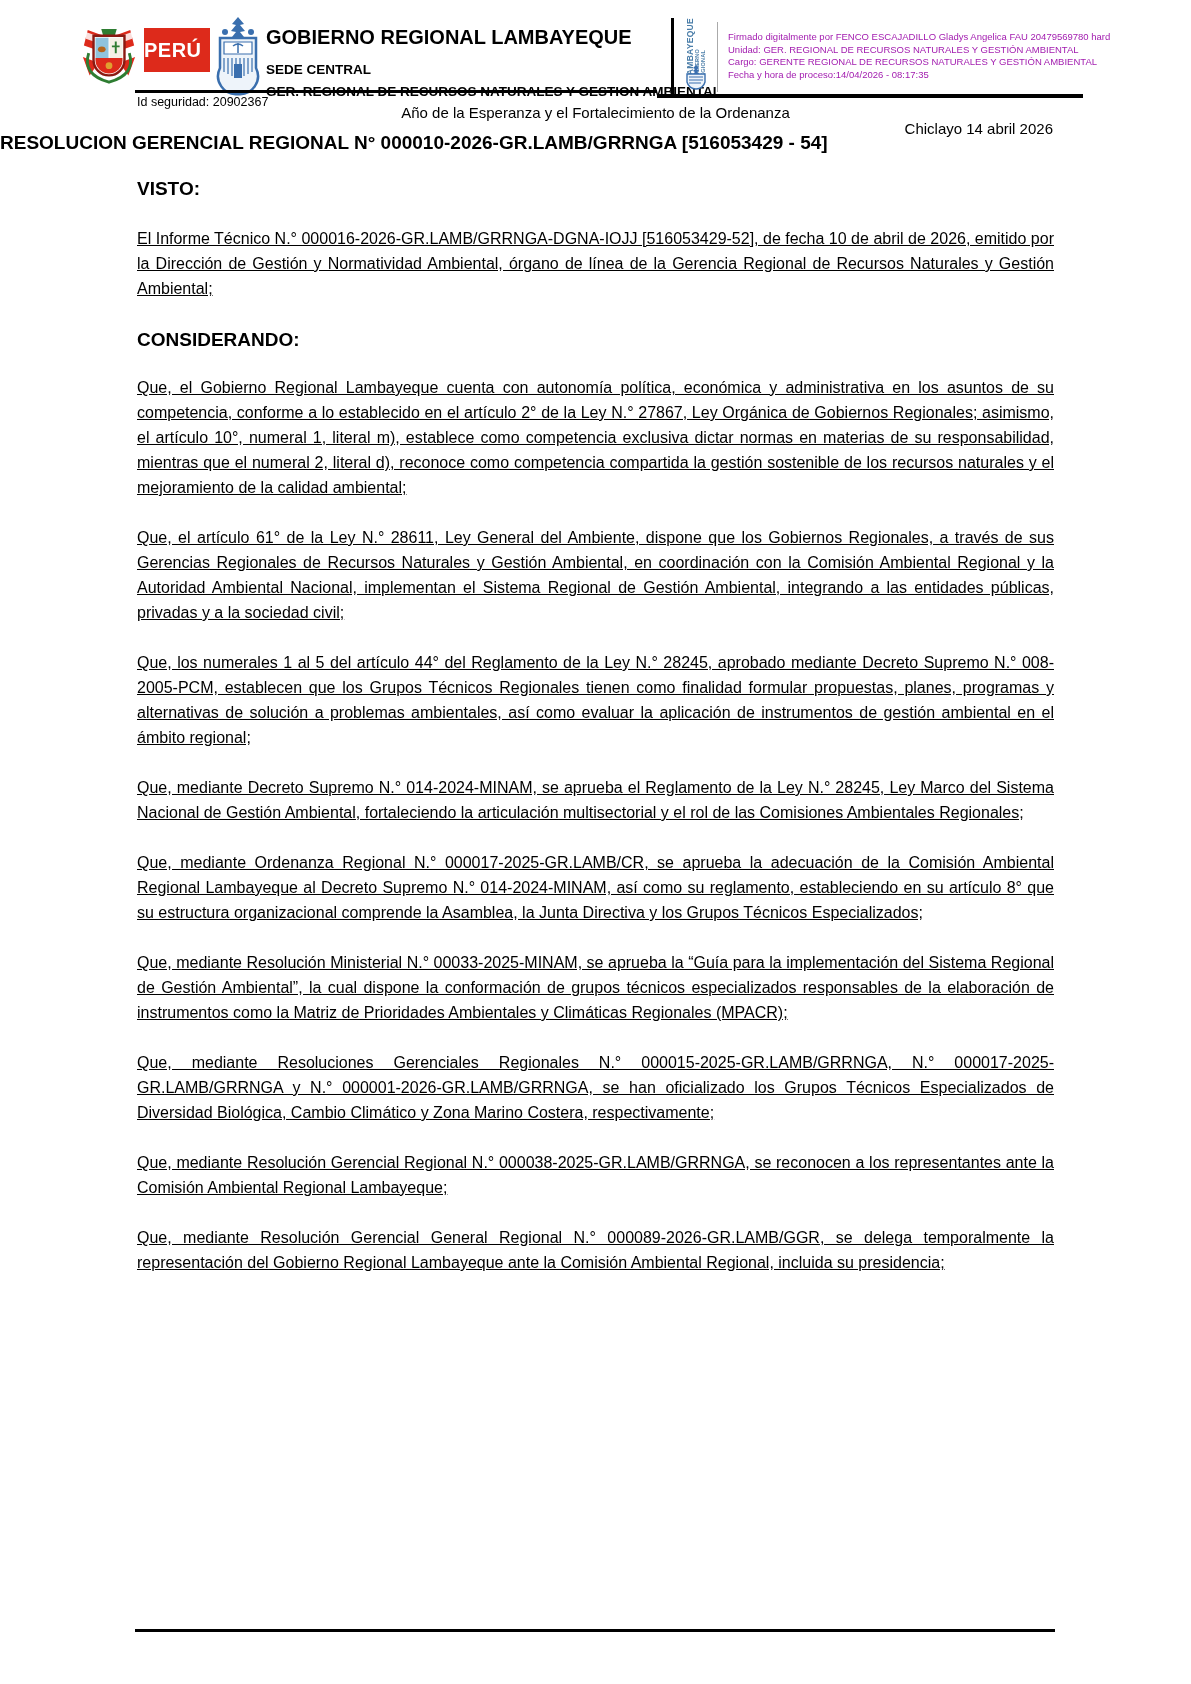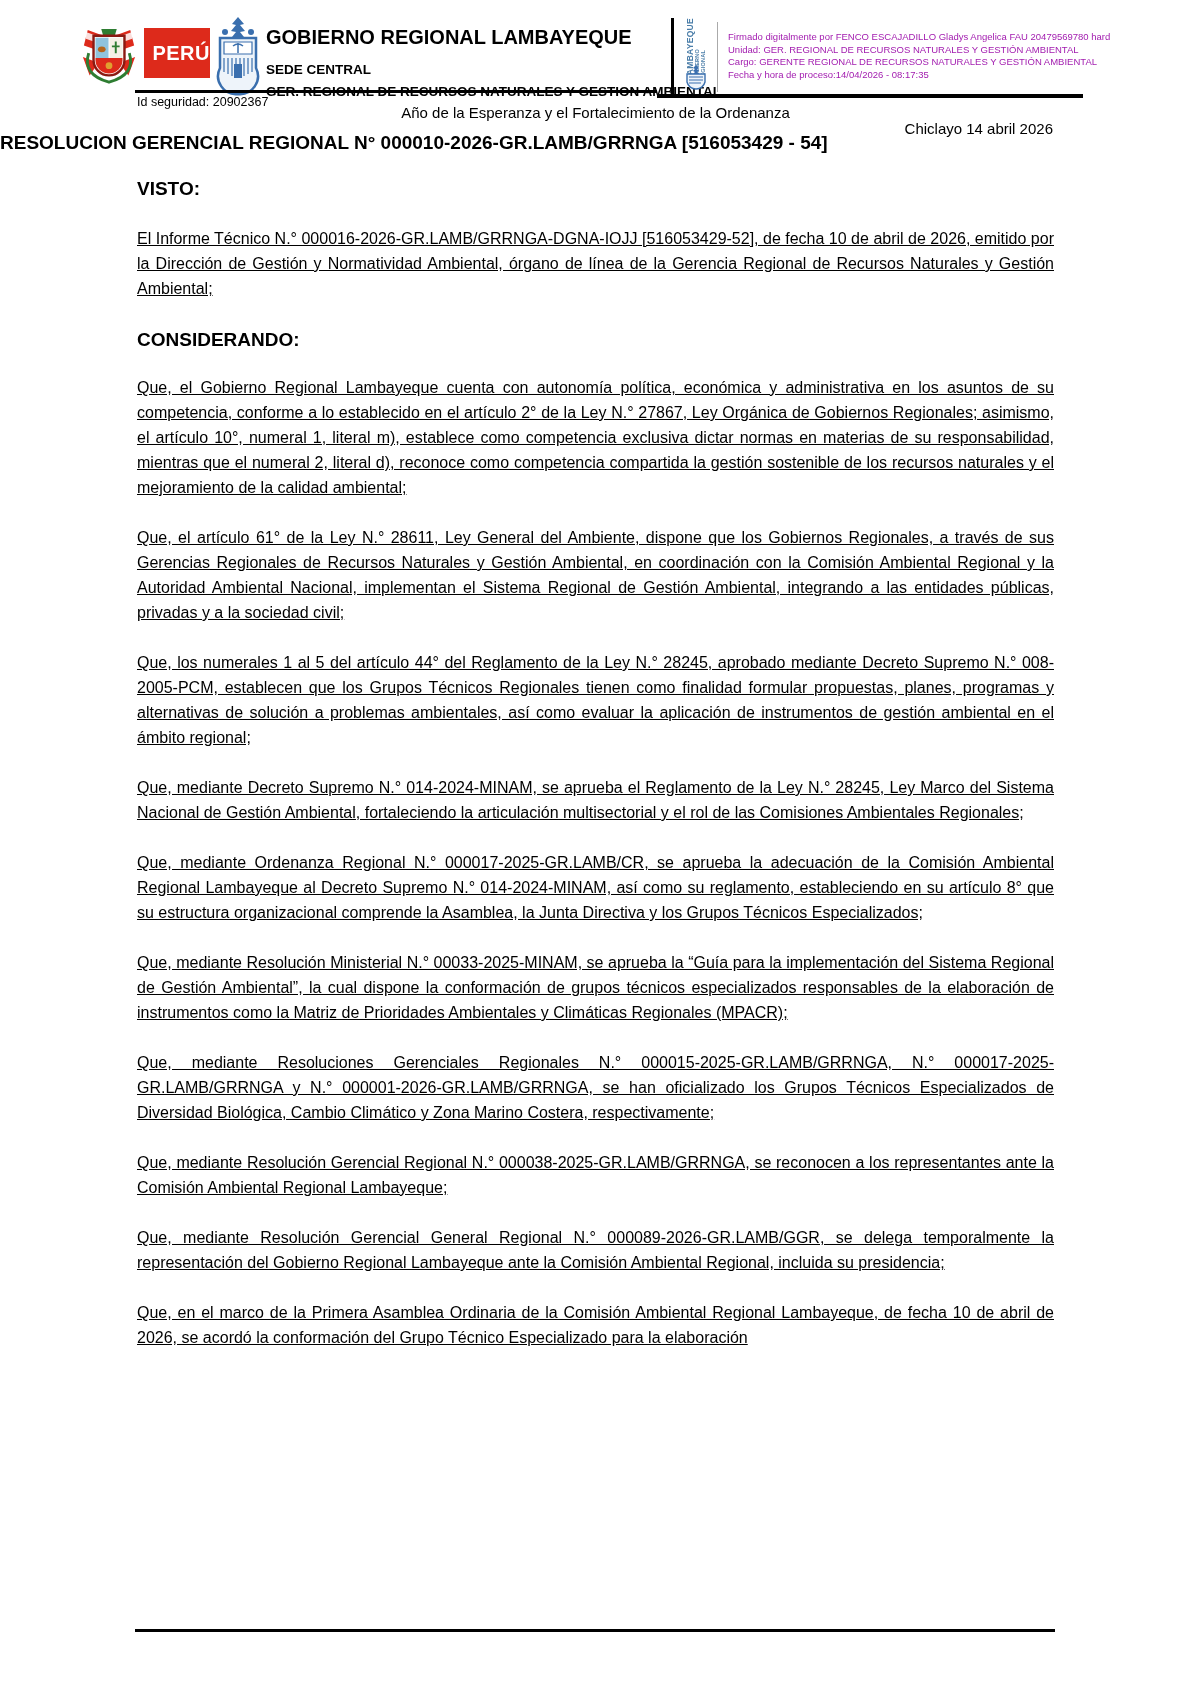--- a/index.html
+++ b/index.html
@@ -6,22 +6,22 @@
   html,body { background:#888; }
   body { font-family:"Liberation Sans", sans-serif; }
   .page {
     position:relative; width:1191px; height:1684px; background:#ffffff;
     margin:0 auto; overflow:hidden; color:#000;
   }
 
   
   .coat-of-arms { position:absolute; left:80px; top:22px; width:58px; height:72px; }
   .peru-badge {
-    position:absolute; left:144px; top:28px; width:66px; height:50px;
-    display:flex; align-items:center; justify-content:flex-end;
+    position:absolute; left:144px; top:28px; width:66px; height:44px;
+    display:flex; align-items:center; justify-content:flex-start;
     color:#fff; font-weight:bold; font-size:20px; letter-spacing:0.5px;
   }
   .lamb-shield { position:absolute; left:215px; top:16px; width:46px; height:80px; }
   .header-text { position:absolute; left:266px; top:27px; width:400px; }
   .header-text .entity { font-size:20px; font-weight:bold; line-height:20px; }
   .header-text .office { font-size:13.5px; font-weight:bold; line-height:17px; margin-top:14px; }
   .header-text .dept   { font-size:13.5px; font-weight:bold; line-height:17px; margin-top:5px; white-space:nowrap; }
 
   .hdr-underline-left  { position:absolute; left:135px; top:90px; width:522px; height:3px; background:#000; }
   .hdr-underline-right { position:absolute; left:657px; top:94px; width:426px; height:4px; background:#000; }
@@ -146,19 +146,18 @@
     <h2 class="considerando">CONSIDERANDO:</h2>
     <p>Que, el Gobierno Regional Lambayeque cuenta con autonomía política, económica y administrativa en los asuntos de su competencia, conforme a lo establecido en el artículo 2° de la Ley N.° 27867, Ley Orgánica de Gobiernos Regionales; asimismo, el artículo 10°, numeral 1, literal m), establece como competencia exclusiva dictar normas en materias de su responsabilidad, mientras que el numeral 2, literal d), reconoce como competencia compartida la gestión sostenible de los recursos naturales y el mejoramiento de la calidad ambiental;</p>
     <p>Que, el artículo 61° de la Ley N.° 28611, Ley General del Ambiente, dispone que los Gobiernos Regionales, a través de sus Gerencias Regionales de Recursos Naturales y Gestión Ambiental, en coordinación con la Comisión Ambiental Regional y la Autoridad Ambiental Nacional, implementan el Sistema Regional de Gestión Ambiental, integrando a las entidades públicas, privadas y a la sociedad civil;</p>
     <p>Que, los numerales 1 al 5 del artículo 44° del Reglamento de la Ley N.° 28245, aprobado mediante Decreto Supremo N.° 008-2005-PCM, establecen que los Grupos Técnicos Regionales tienen como finalidad formular propuestas, planes, programas y alternativas de solución a problemas ambientales, así como evaluar la aplicación de instrumentos de gestión ambiental en el ámbito regional;</p>
     <p>Que, mediante Decreto Supremo N.° 014-2024-MINAM, se aprueba el Reglamento de la Ley N.° 28245, Ley Marco del Sistema Nacional de Gestión Ambiental, fortaleciendo la articulación multisectorial y el rol de las Comisiones Ambientales Regionales;</p>
     <p>Que, mediante Ordenanza Regional N.° 000017-2025-GR.LAMB/CR, se aprueba la adecuación de la Comisión Ambiental Regional Lambayeque al Decreto Supremo N.° 014-2024-MINAM, así como su reglamento, estableciendo en su artículo 8° que su estructura organizacional comprende la Asamblea, la Junta Directiva y los Grupos Técnicos Especializados;</p>
     <p>Que, mediante Resolución Ministerial N.° 00033-2025-MINAM, se aprueba la “Guía para la implementación del Sistema Regional de Gestión Ambiental”, la cual dispone la conformación de grupos técnicos especializados responsables de la elaboración de instrumentos como la Matriz de Prioridades Ambientales y Climáticas Regionales (MPACR);</p>
     <p>Que, mediante Resoluciones Gerenciales Regionales N.° 000015-2025-GR.LAMB/GRRNGA, N.° 000017-2025-GR.LAMB/GRRNGA y N.° 000001-2026-GR.LAMB/GRRNGA, se han oficializado los Grupos Técnicos Especializados de Diversidad Biológica, Cambio Climático y Zona Marino Costera, respectivamente;</p>
     <p>Que, mediante Resolución Gerencial Regional N.° 000038-2025-GR.LAMB/GRRNGA, se reconocen a los representantes ante la Comisión Ambiental Regional Lambayeque;</p>
     <p>Que, mediante Resolución Gerencial General Regional N.° 000089-2026-GR.LAMB/GGR, se delega temporalmente la representación del Gobierno Regional Lambayeque ante la Comisión Ambiental Regional, incluida su presidencia;</p>
-    <p>Que, en el marco de la Primera Asamblea Ordinaria de la Comisión Ambiental Regional Lambayeque, de fecha 10 de abril de 2026, se acordó la conformación del Grupo Técnico Especializado para la elaboración</p>
   </div>
 
   <div class="footer-line"></div>
   <div class="page-number">1 / 3</div>
 
 </div>
 
 </body></html>

